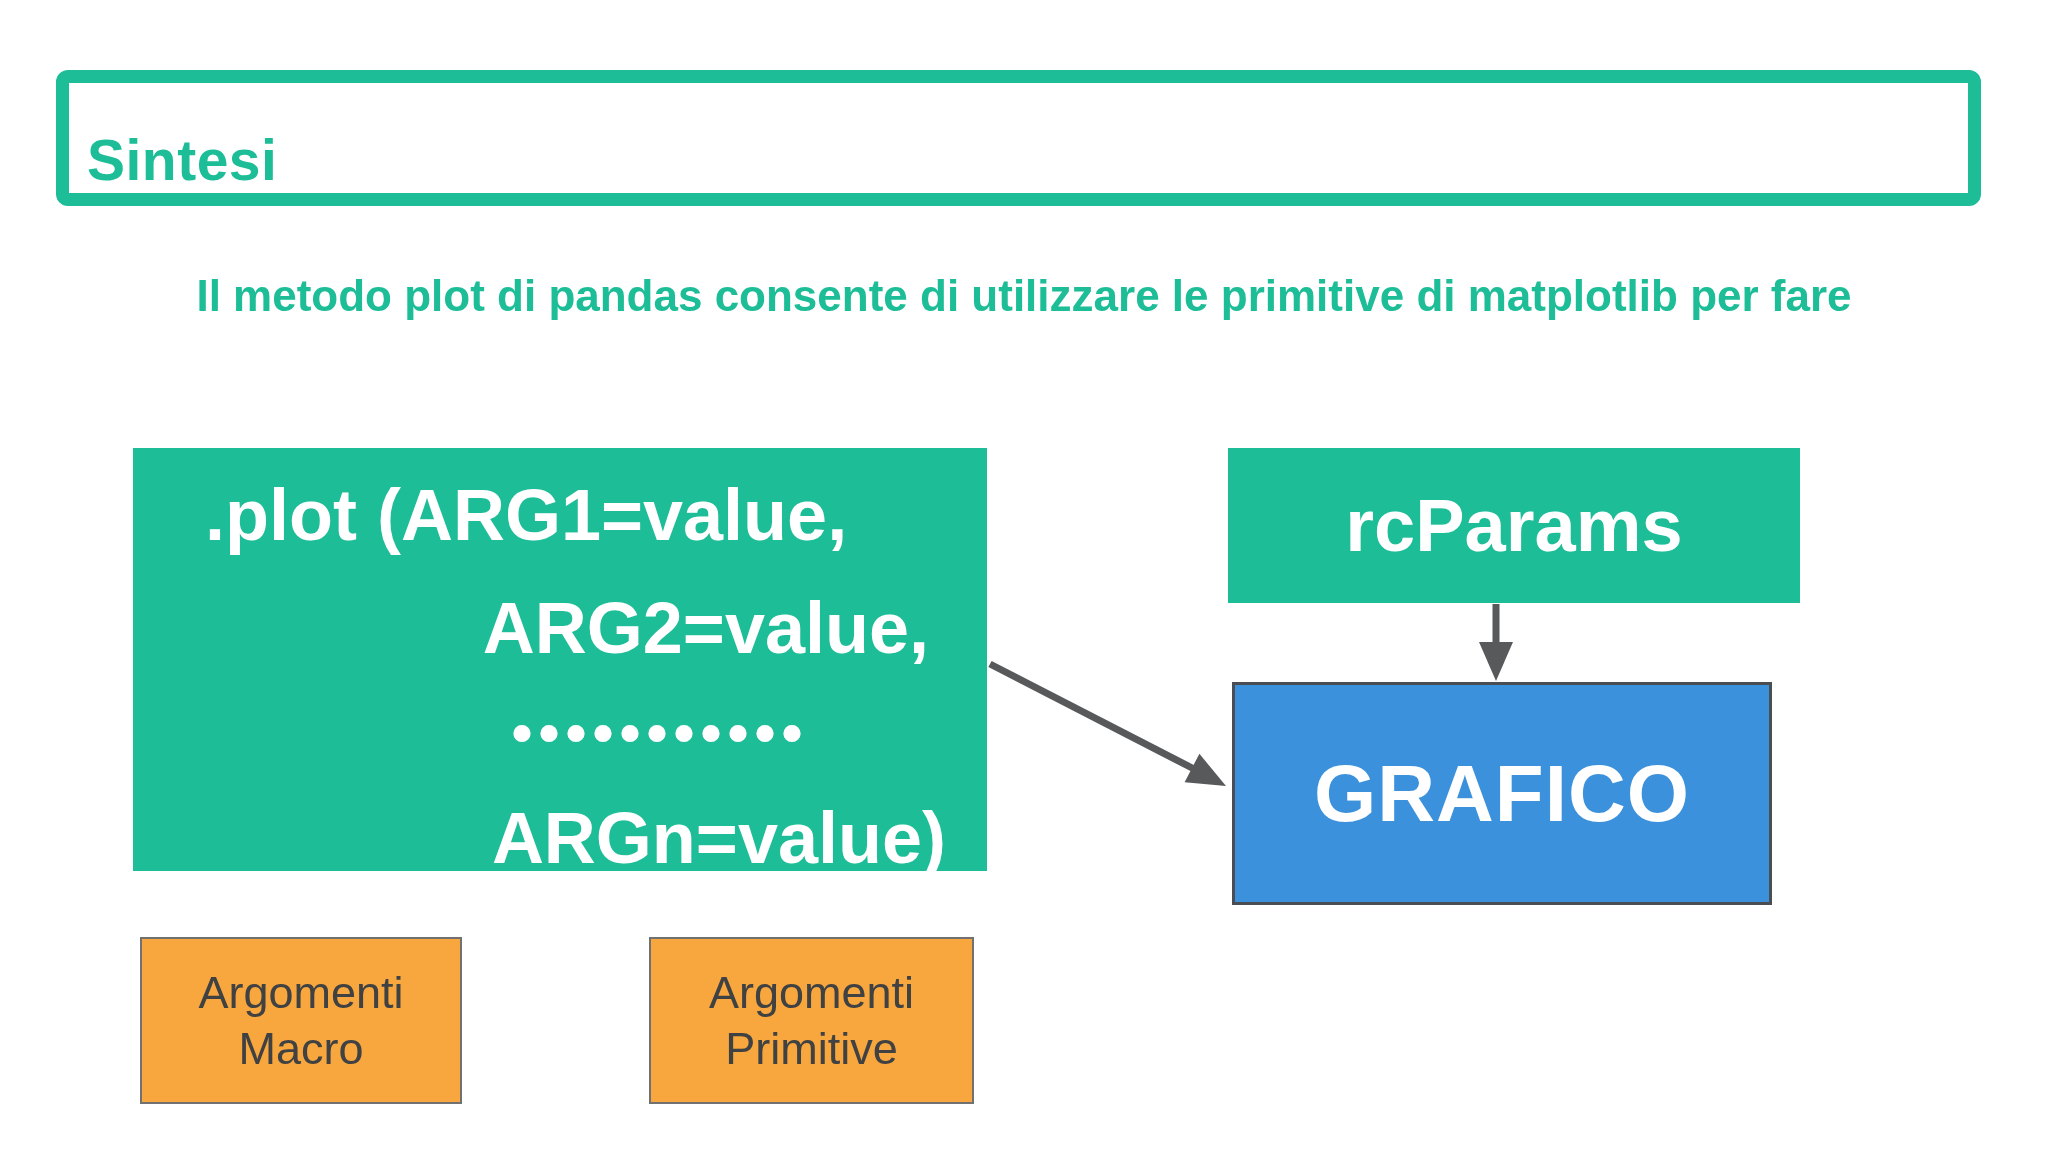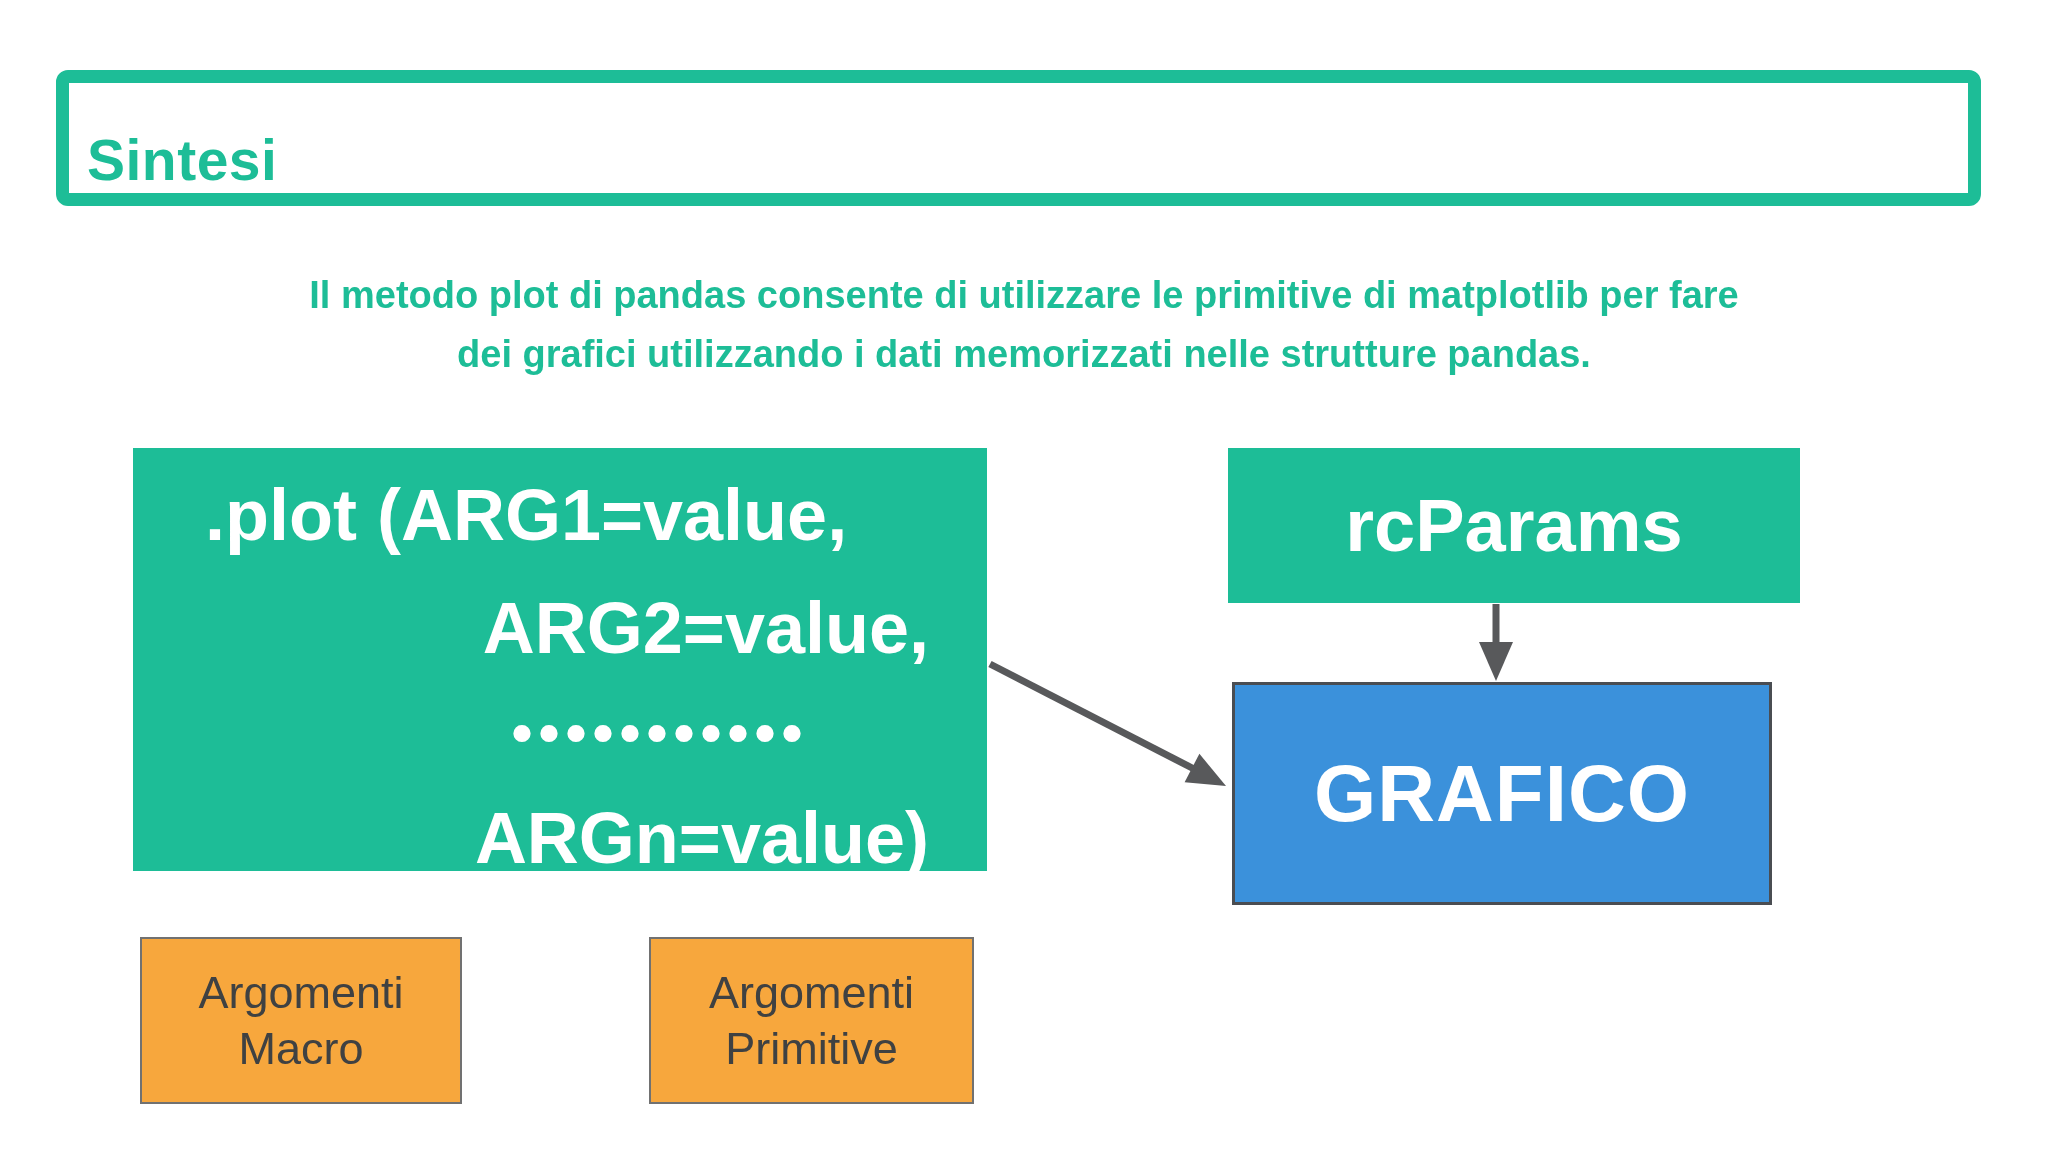--- a/index.html
+++ b/index.html
@@ -24,35 +24,35 @@
   }
   .title-box h1{
     color:var(--teal);font-size:57px;font-weight:bold;
     padding-left:18px;letter-spacing:0.5px;
   }
 
   
   .desc{
     position:absolute;left:0;top:266px;width:2048px;
     text-align:center;color:var(--teal);
-    font-size:38px;font-weight:bold;line-height:59px;
+    font-size:44px;font-weight:bold;line-height:59px;
   }
 
   
   .plot-box{
     position:absolute;left:133px;top:448px;width:854px;height:423px;
     background:var(--teal);color:var(--white);
     font-weight:bold;font-size:72px;
     padding-top:14px;
   }
   .plot-line{height:105px;display:flex;align-items:center;}
   .plot-line.l1{justify-content:flex-start;padding-left:72px;}
   .plot-line.l2{justify-content:flex-end;padding-right:58px;margin-top:8px;}
   .plot-line.dots{justify-content:center;font-size:60px;letter-spacing:6px;transform:translateX(100px);}
-  .plot-line.l4{justify-content:flex-end;padding-right:58px;}
+  .plot-line.l4{justify-content:flex-end;padding-right:41px;}
 
   
   .rc-box{
     position:absolute;left:1228px;top:448px;width:572px;height:155px;
     background:var(--teal);color:var(--white);
     display:flex;align-items:center;justify-content:center;
     font-size:74px;font-weight:bold;
   }
 
   
@@ -82,21 +82,20 @@
 <body>
 
 <div>
 
   <div class="title-box">
     <h1>Sintesi</h1>
   </div>
 
   <p class="desc">
     <span>Il metodo plot di pandas consente di utilizzare le primitive di matplotlib per fare</span><br>
-    <span>dei grafici utilizzando i dati memorizzati nelle strutture pandas.</span>
   </p>
 
   <div class="plot-box">
     <div class="plot-line l1">.plot (ARG1=value,</div>
     <div class="plot-line l2">ARG2=value,</div>
     <div class="plot-line dots">•••••••••••</div>
     <div class="plot-line l4">ARGn=value)</div>
   </div>
 
   <div class="rc-box">

